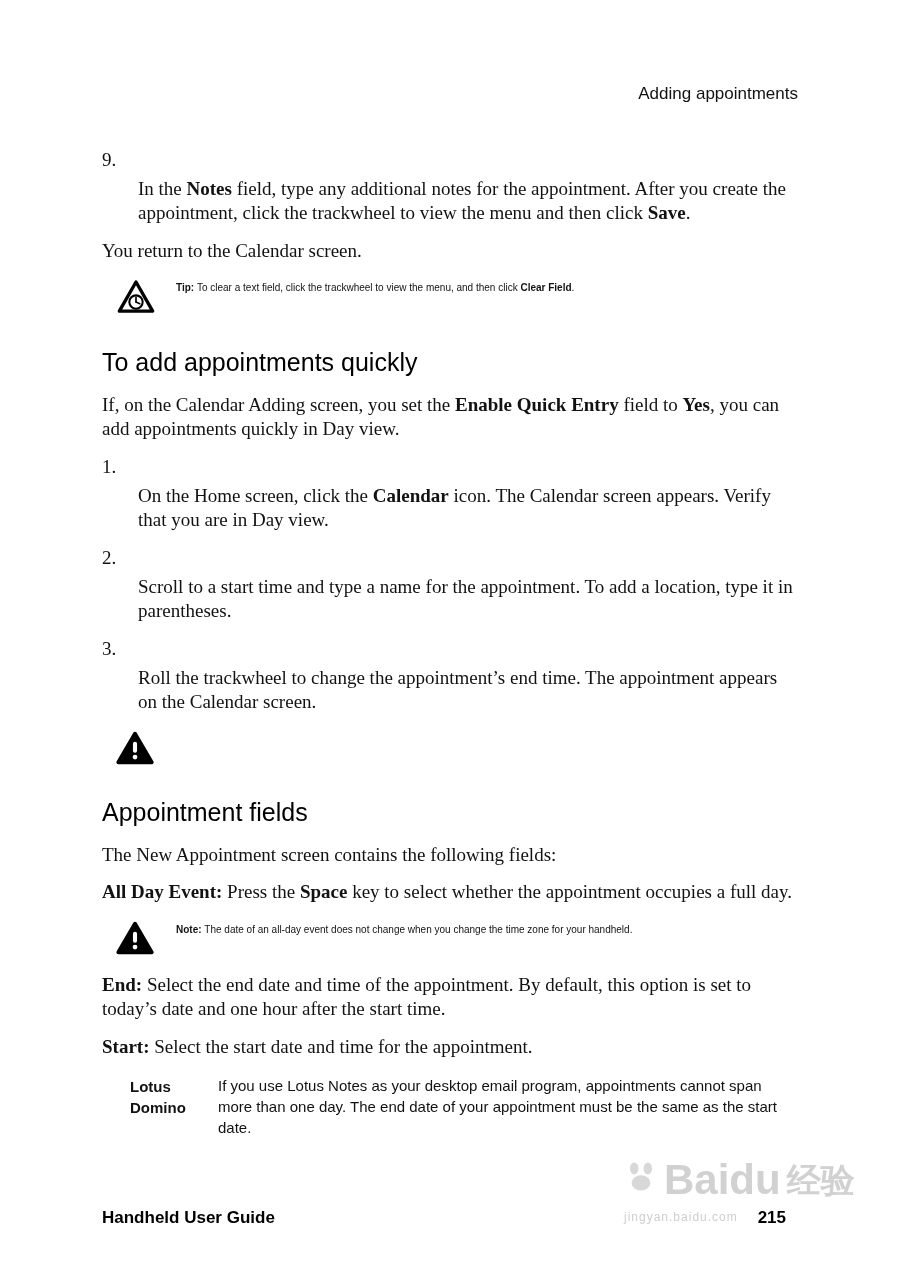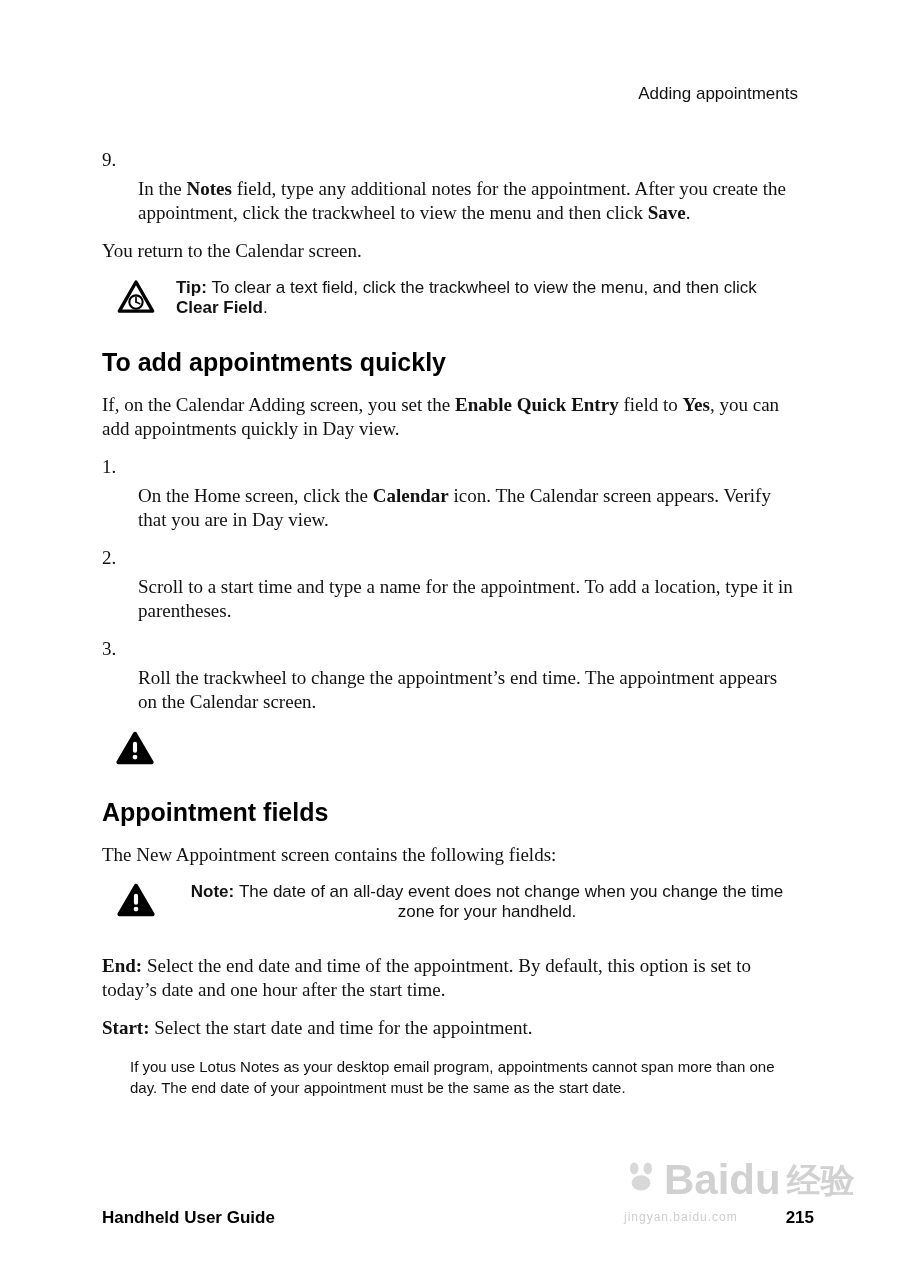--- a/index.html
+++ b/index.html
@@ -25,49 +25,49 @@
     margin:0 0 13px 0;
   }
   .step{display:flex;margin:0 0 14px 0;}
   .step .num{
     width:36px;flex:0 0 36px;
     font-size:19px;line-height:24px;
   }
   .step .stept{font-size:19px;line-height:24px;margin-top:29px;}
   h1.sect{
     font-family:"Liberation Sans","DejaVu Sans",sans-serif;
-    font-weight:700;font-size:25px;
+    font-weight:400;font-size:25px;
     margin:28px 0 16px 0;color:#000;
   }
   .noterow{
     display:flex;align-items:flex-start;
     padding-left:14px;
     margin:4px 0 10px 0;
   }
   .noterow .icon{flex:0 0 40px;width:40px;margin-right:20px;margin-top:2px;}
   .notetext{
     font-family:"Liberation Sans","DejaVu Sans",sans-serif;
-    font-size:17px;line-height:20px;
+    font-size:10px;line-height:20px;
     padding-top:2px;
   }
   .bseg{font-weight:700;}
   .lotus{
     display:flex;
     padding-left:28px;
     margin-top:16px;
     font-family:"Liberation Sans","DejaVu Sans",sans-serif;
   }
   .lotus .lbl{
     flex:0 0 88px;width:88px;
     font-weight:700;font-size:15px;line-height:21px;
     padding-top:1px;
   }
   .lotus .ltext{font-size:15px;line-height:21px;}
   .footer{
-    position:absolute;left:102px;right:88px;bottom:52px;
+    position:absolute;left:102px;right:116px;bottom:52px;
     display:flex;justify-content:space-between;
     font-family:"Liberation Sans","DejaVu Sans",sans-serif;
     font-weight:700;font-size:17px;color:#000;
   }
   .watermark{
     position:absolute;left:624px;top:1158px;width:262px;
     color:rgba(186,186,186,0.85);
     font-family:"Liberation Sans","DejaVu Sans",sans-serif;
     pointer-events:none;
   }
@@ -135,36 +135,41 @@
         <rect x="21.4" y="14" width="5.2" height="14" rx="2.6" fill="#ffffff"></rect>
         <circle cx="24" cy="33.5" r="3" fill="#ffffff"></circle>
       </svg>
     </span>
   </div>
 
   <h1 class="sect">Appointment fields</h1>
 
   <p class="body">The New Appointment screen contains the following fields:</p>
 
+  <p class="body rich"><span class="bseg">All Day Event: </span><span>Press the </span><span class="bseg">Space</span><span> key to select whether the appointment occupies a full day.</span></p>
 
-  <div class="noterow" style="margin-top:12px;margin-bottom:32px;text-align:center;">
+  <div class="noterow" style="margin-top:12px;margin-bottom:13px;">
     <span class="icon">
       <svg width="38" height="36" viewBox="0 0 48 44">
         <polygon points="24,4 45,40 3,40" fill="#000000" stroke="#000000" stroke-width="5" stroke-linejoin="round"></polygon>
         <rect x="21.4" y="14" width="5.2" height="14" rx="2.6" fill="#ffffff"></rect>
         <circle cx="24" cy="33.5" r="3" fill="#ffffff"></circle>
       </svg>
     </span>
     <div class="notetext"><span class="bseg">Note: </span><span>The date of an all-day event does not change when you change the time zone for your handheld.</span></div>
   </div>
 
   <p class="body rich"><span class="bseg">End: </span><span>Select the end date and time of the appointment. By default, this option is set to today’s date and one hour after the start time.</span></p>
   <p class="body rich"><span class="bseg">Start: </span><span>Select the start date and time for the appointment.</span></p>
 
   <div class="lotus">
+    <div class="lbl">
+      <div>Lotus</div>
+      <div>Domino</div>
+    </div>
     <div class="ltext">If you use Lotus Notes as your desktop email program, appointments cannot span more than one day. The end date of your appointment must be the same as the start date.</div>
   </div>
 
   <div class="footer">
     <span>Handheld User Guide</span>
     <span>215</span>
   </div>
 
   <div class="watermark">
     <div class="wline1">

